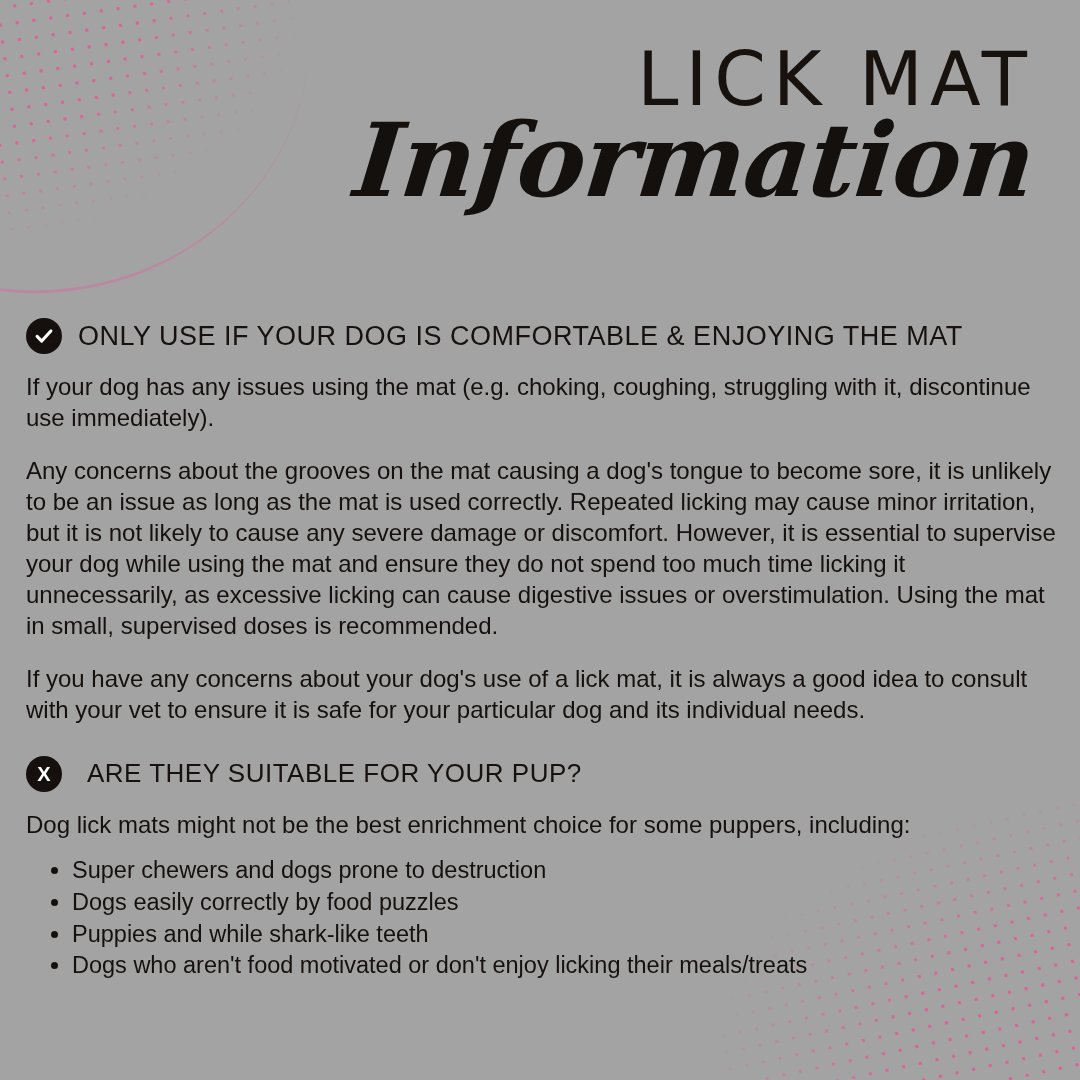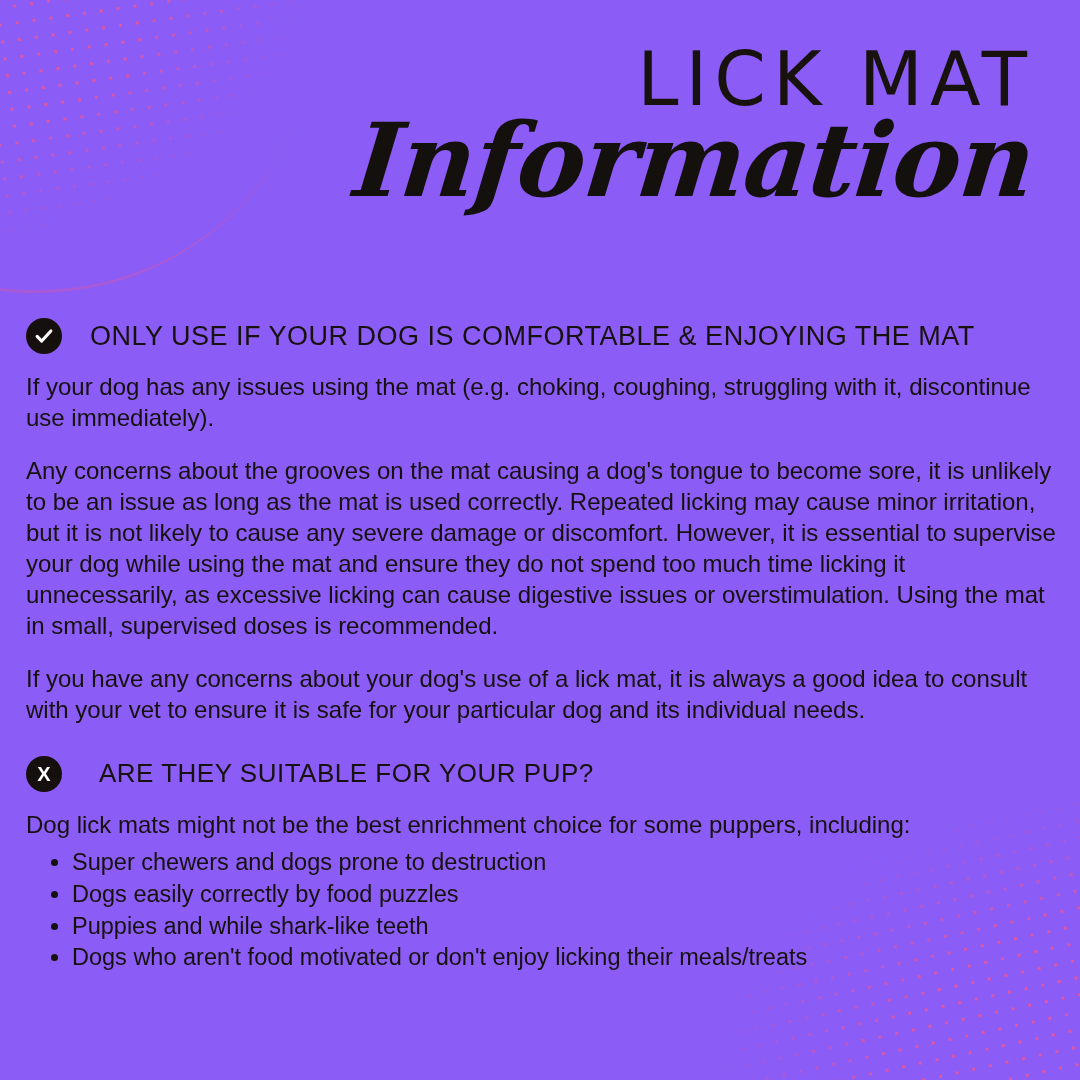--- a/index.html
+++ b/index.html
@@ -10,21 +10,21 @@
     width: 1080px;
     height: 1080px;
     font-family: "Liberation Sans", sans-serif;
     background: #f9a8d4;
     overflow: hidden;
   }
   .page {
     position: relative;
     width: 1080px;
     height: 1080px;
-    background: #8b5cf6;
+    background: #a3a3a3;
     overflow: hidden;
   }
 
   
   .dots {
     position: absolute;
     pointer-events: none;
     background-image: radial-gradient(#e8559a 1.7px, transparent 1.8px);
     background-size: 17px 17px;
     opacity: 0.85;
@@ -95,21 +95,21 @@
   
   .content {
     position: absolute;
     top: 318px;
     left: 26px;
     width: 1032px;
   }
   .section-head {
     display: flex;
     align-items: center;
-    gap: 28px;
+    gap: 16px;
     margin-bottom: 18px;
   }
   .badge {
     flex: 0 0 auto;
     width: 36px;
     height: 36px;
     border-radius: 50%;
     background: #15100e;
     color: #ffffff;
     display: flex;
@@ -126,21 +126,21 @@
     color: #17120f;
     font-weight: 400;
     white-space: nowrap;
   }
   .para {
     font-size: 24px;
     line-height: 1.29;
     color: #16110f;
     margin: 0 0 22px 0;
   }
-  .para.tight { margin-bottom: 8px; }
+  .para.tight { margin-bottom: 16px; }
   .sec2 { margin-top: 30px; }
   .sec2 .section-title { font-size: 26px; }
   .sec2 .badge { font-size: 20px; font-family: "Liberation Sans", sans-serif; }
   .sec2-gap { margin-left: 9px; }
   ul.bullets {
     margin: 5px 0 0 0;
     padding-left: 46px;
     list-style: disc;
   }
   ul.bullets li {

